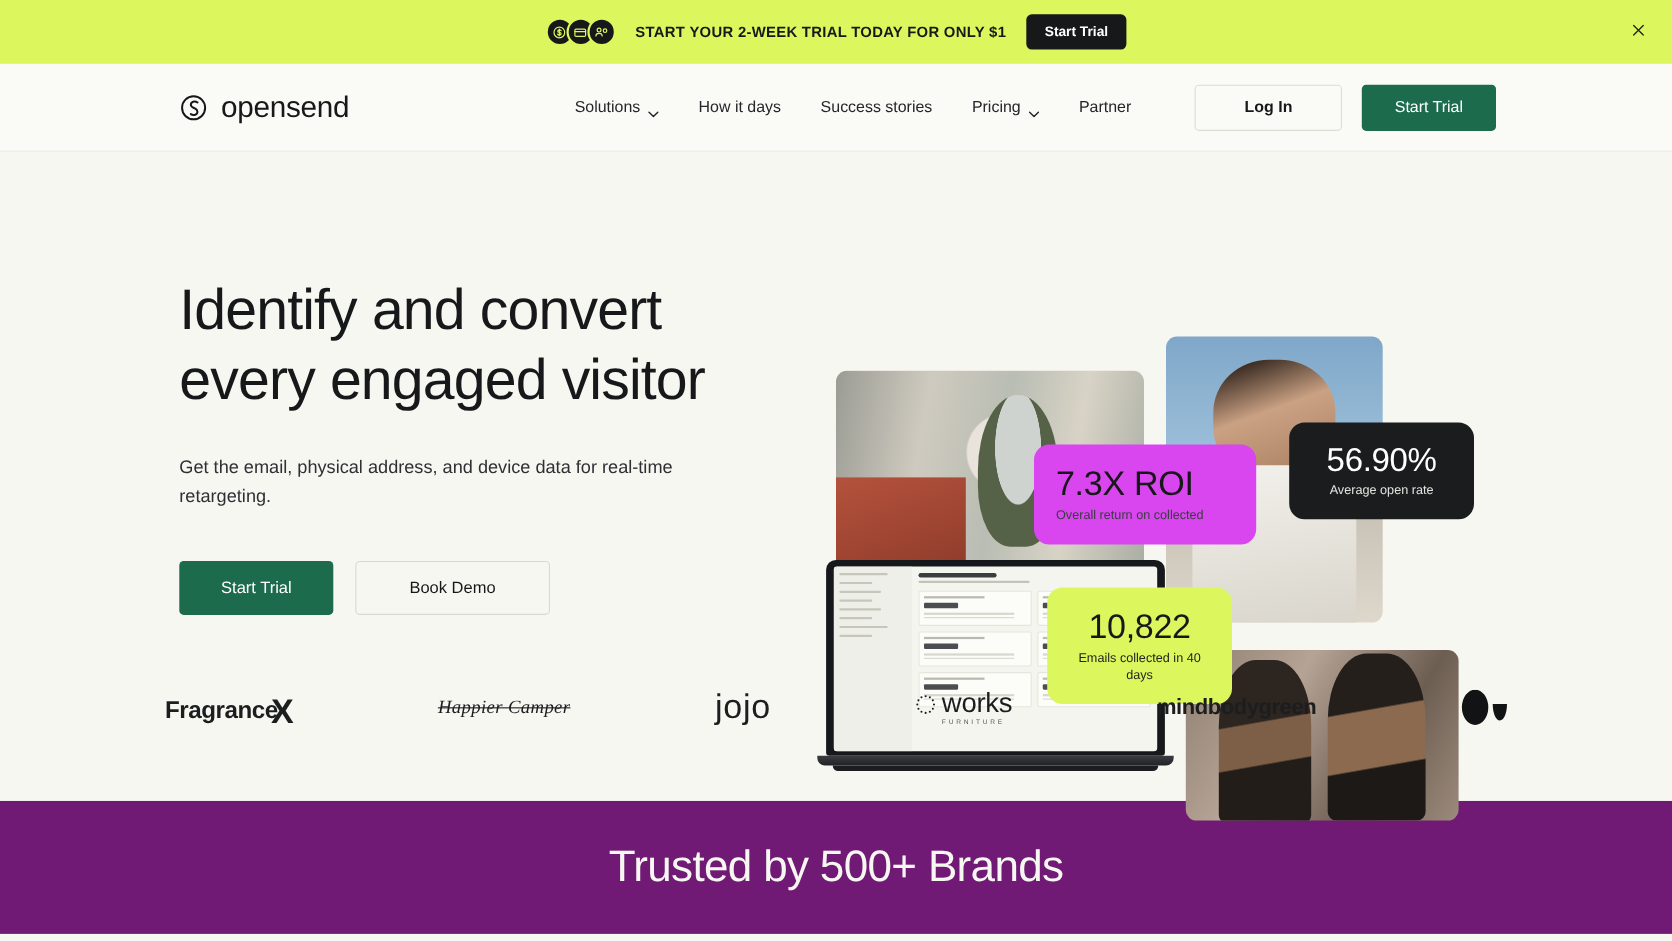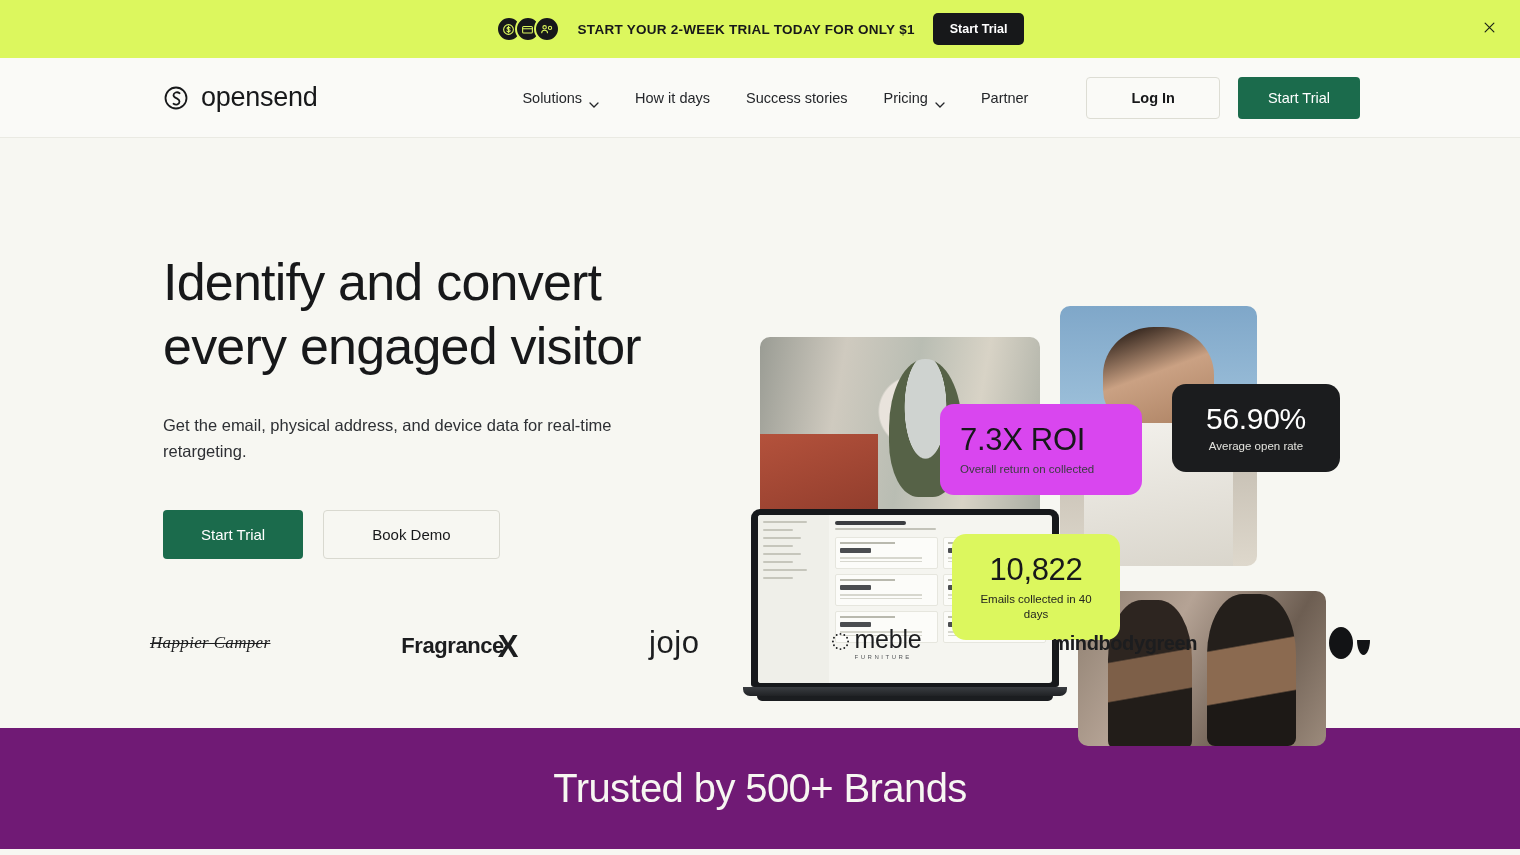--- a/index.html
+++ b/index.html
@@ -431,24 +431,24 @@
     </div>
 
     <div class="stat stat-emails">
       <div class="big">10,822</div>
       <div class="small">Emails collected in 40 days</div>
     </div>
   </div>
 
   <div class="logos">
     <div class="logo-item">
+      <span class="lg-fragrance"><span>Fragrance</span><span class="xx">X</span></span>
+    </div>
+    <div class="logo-item">
       <span class="lg-happier">Happier Camper</span>
-    </div>
-    <div class="logo-item">
-      <span class="lg-fragrance"><span>Fragrance</span><span class="xx">X</span></span>
     </div>
     <div class="logo-item">
       <span class="lg-jojo">jojo</span>
     </div>
     <div class="logo-item">
       <span class="lg-meble">
         <span>
           <svg width="19" height="19" viewBox="0 0 20 20" fill="#1C1D1F">
             <circle cx="10" cy="2" r="1"></circle>
               <circle cx="14" cy="3.1" r="1"></circle>
@@ -458,21 +458,21 @@
               <circle cx="14" cy="16.9" r="1"></circle>
             <circle cx="10" cy="18" r="1"></circle>
               <circle cx="6" cy="16.9" r="1"></circle>
               <circle cx="3.1" cy="14" r="1"></circle>
             <circle cx="2" cy="10" r="1"></circle>
               <circle cx="3.1" cy="6" r="1"></circle>
               <circle cx="6" cy="3.1" r="1"></circle>
           </svg>
         </span>
         <span>
-          <span class="word">meble</span>
+          <span class="word">works</span>
           <div class="sub">FURNITURE</div>
         </span>
       </span>
     </div>
     <div class="logo-item">
       <span class="lg-mbg">mindbodygreen</span>
     </div>
     <div class="logo-item">
       <span class="lg-abstract">
         <svg width="42" height="32" viewBox="0 0 42 32" fill="#121315">

